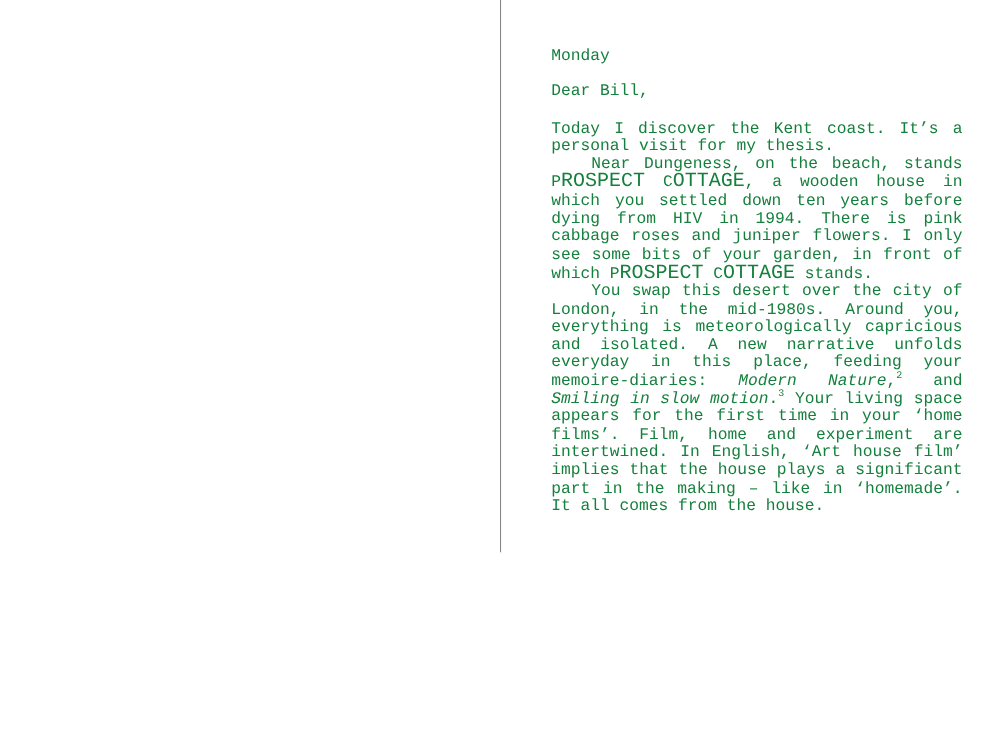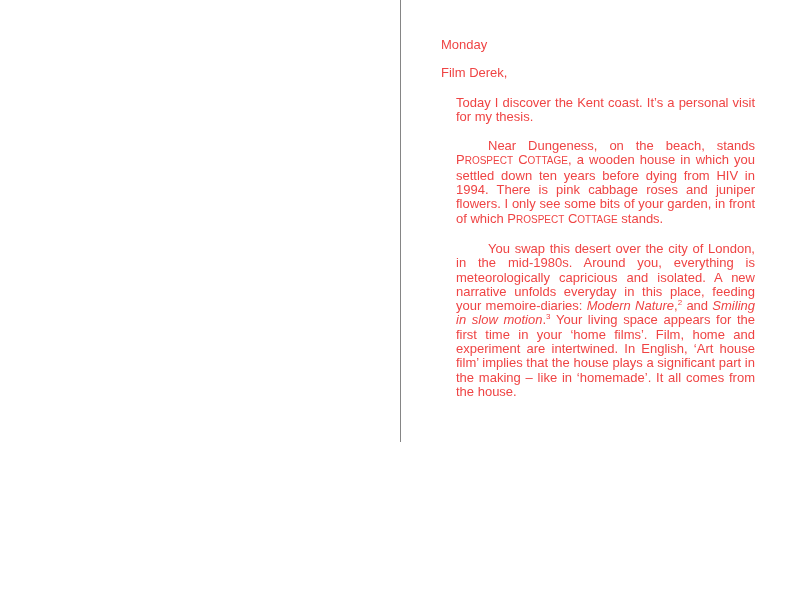--- a/index.html
+++ b/index.html
@@ -5,22 +5,22 @@
   html, body {
     margin: 0;
     padding: 0;
     background: #ffffff;
   }
   .spread {
     position: relative;
     width: 801px;
     height: 442px;
     background: #ffffff;
-    font-family: Liberation Sans, sans-serif;
-    color: #ef4444;
+    font-family: Liberation Mono, monospace;
+    color: #15803d;
     overflow: hidden;
   }
   .page-left {
     position: absolute;
     left: 0; top: 0;
     width: 400px; height: 601px;
     background: #ffffff;
   }
   .divider {
     position: absolute;
@@ -54,29 +54,29 @@
     margin-top: 14px;
     font-size: 13px;
     line-height: 14.3px;
   }
   .letter-body {
     margin-top: 15px;
     font-size: 13px;
     line-height: 14.3px;
     text-align: justify;
   }
-  .letter-body p { margin: 15px; }
+  .letter-body p { margin: 0; }
   .letter-body p.indented { text-indent: 32px; }
   em { font-style: italic; }
   sup {
     font-size: 8px;
     line-height: 0;
     vertical-align: super;
   }
-  .sc-rest { font-size: 10px; }
+  .sc-rest { font-size: 16px; }
   .footnote-block {
     position: absolute;
     left: 27px; top: 474px;
     width: 329px;
     margin-left: 32px;
   }
   .fn-rule {
     width: 275px;
     height: 0;
     border-top: 1px solid #161616;
@@ -104,21 +104,21 @@
 </style>
 </head>
 <body>
 
 <div class="spread">
   <div class="page-left"></div>
   <div class="divider"></div>
   <div class="page-right">
     <div class="content">
       <div class="heading">Monday</div>
-      <div class="salutation">Film Derek,</div>
+      <div class="salutation">Dear Bill,</div>
       <div class="letter-body">
           <p class="">Today I discover the Kent coast. It’s a personal visit for my thesis.</p>
           <p class="indented">Near Dungeness, on the beach, stands <span>P<span class="sc-rest">ROSPECT</span> C<span class="sc-rest">OTTAGE</span></span>, a wooden house in which you settled down ten years before dying from HIV in 1994. There is pink cabbage roses and juniper flowers. I only see some bits of your garden, in front of which <span>P<span class="sc-rest">ROSPECT</span> C<span class="sc-rest">OTTAGE</span></span> stands.</p>
           <p class="indented">You swap this desert over the city of London, in the mid-1980s. Around you, everything is meteorologically capricious and isolated. A new narrative unfolds everyday in this place, feeding your memoire-diaries: <em>Modern Nature</em>,<sup>2</sup> and <em>Smiling in slow motion</em>.<sup>3</sup> Your living space appears for the first time in your ‘home films’. Film, home and experiment are intertwined. In English, ‘Art house film’ implies that the house plays a significant part in the making – like in ‘homemade’. It all comes from the house.</p>
         </div>
     </div>
     <div class="footnote-block">
       <div class="fn-rule"></div>
       <div class="fn-list">
           <p class="fn"><span class="fn-num">1</span>Allan Sekula’s <em>Letter to Bill Gates</em> (1999)</p>

